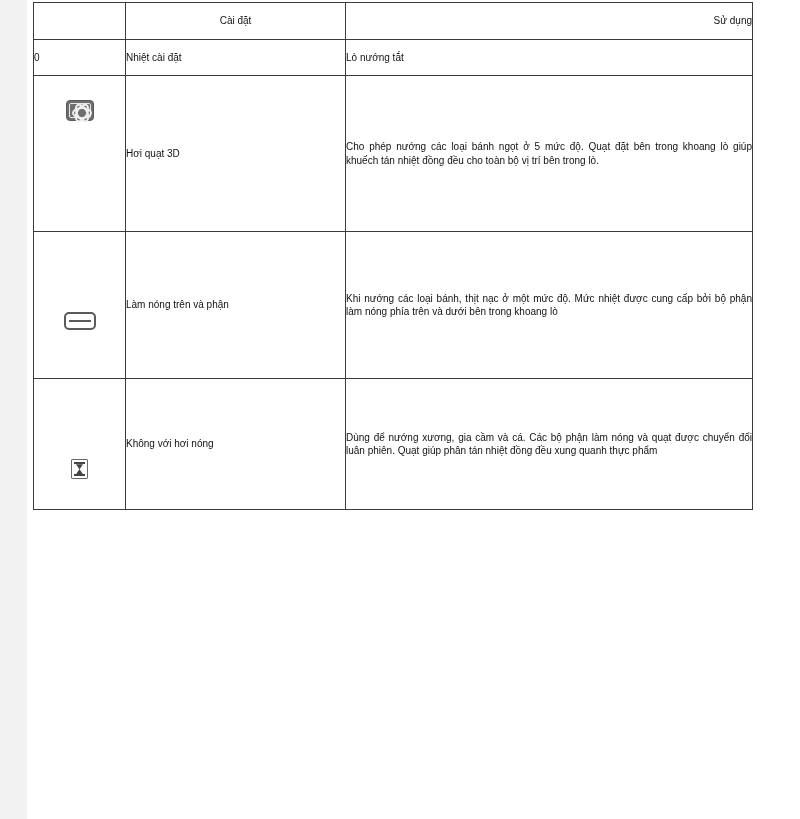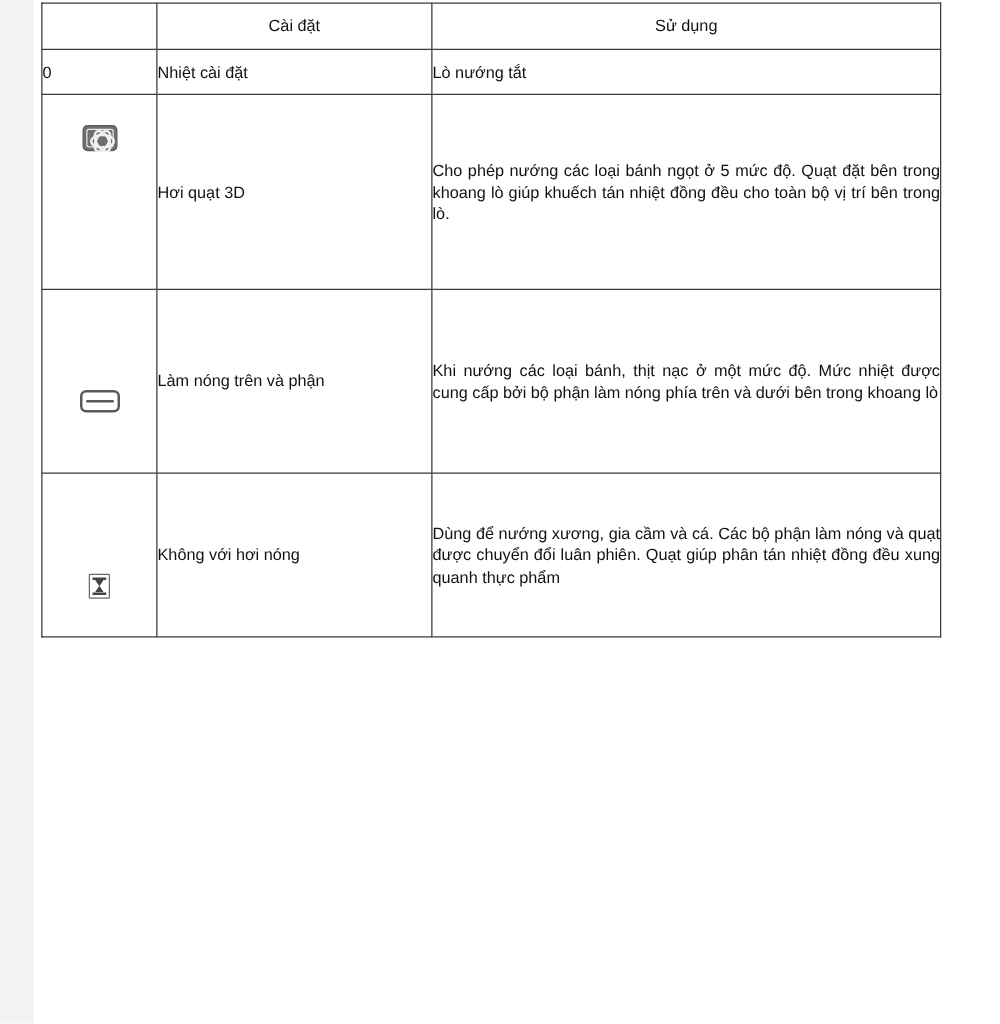--- a/index.html
+++ b/index.html
@@ -39,31 +39,31 @@
     table-layout: fixed;
   }
   #oven-table col.c-icon { width: 92px; }
   #oven-table col.c-setting { width: 220px; }
   #oven-table col.c-usage { width: 407px; }
 
   #oven-table td {
     border: 1px solid #3b3b3b;
     padding: 0;
     vertical-align: middle;
-    font-size: 13px;
+    font-size: 10px;
     color: #111111;
     line-height: 1.33;
   }
   .hdr-setting {
     text-align: center;
     padding: 6px 2px 6px 2px;
     font-size: 14.5px;
   }
   .hdr-usage {
-    text-align: center;
+    text-align: right;
     padding: 6px 2px 6px 3px;
     font-size: 14.5px;
   }
   .hdr-row td { height: 36px; }
 
   .num-cell {
     padding-left: 1px;
     font-size: 14.5px;
     vertical-align: middle;
   }

